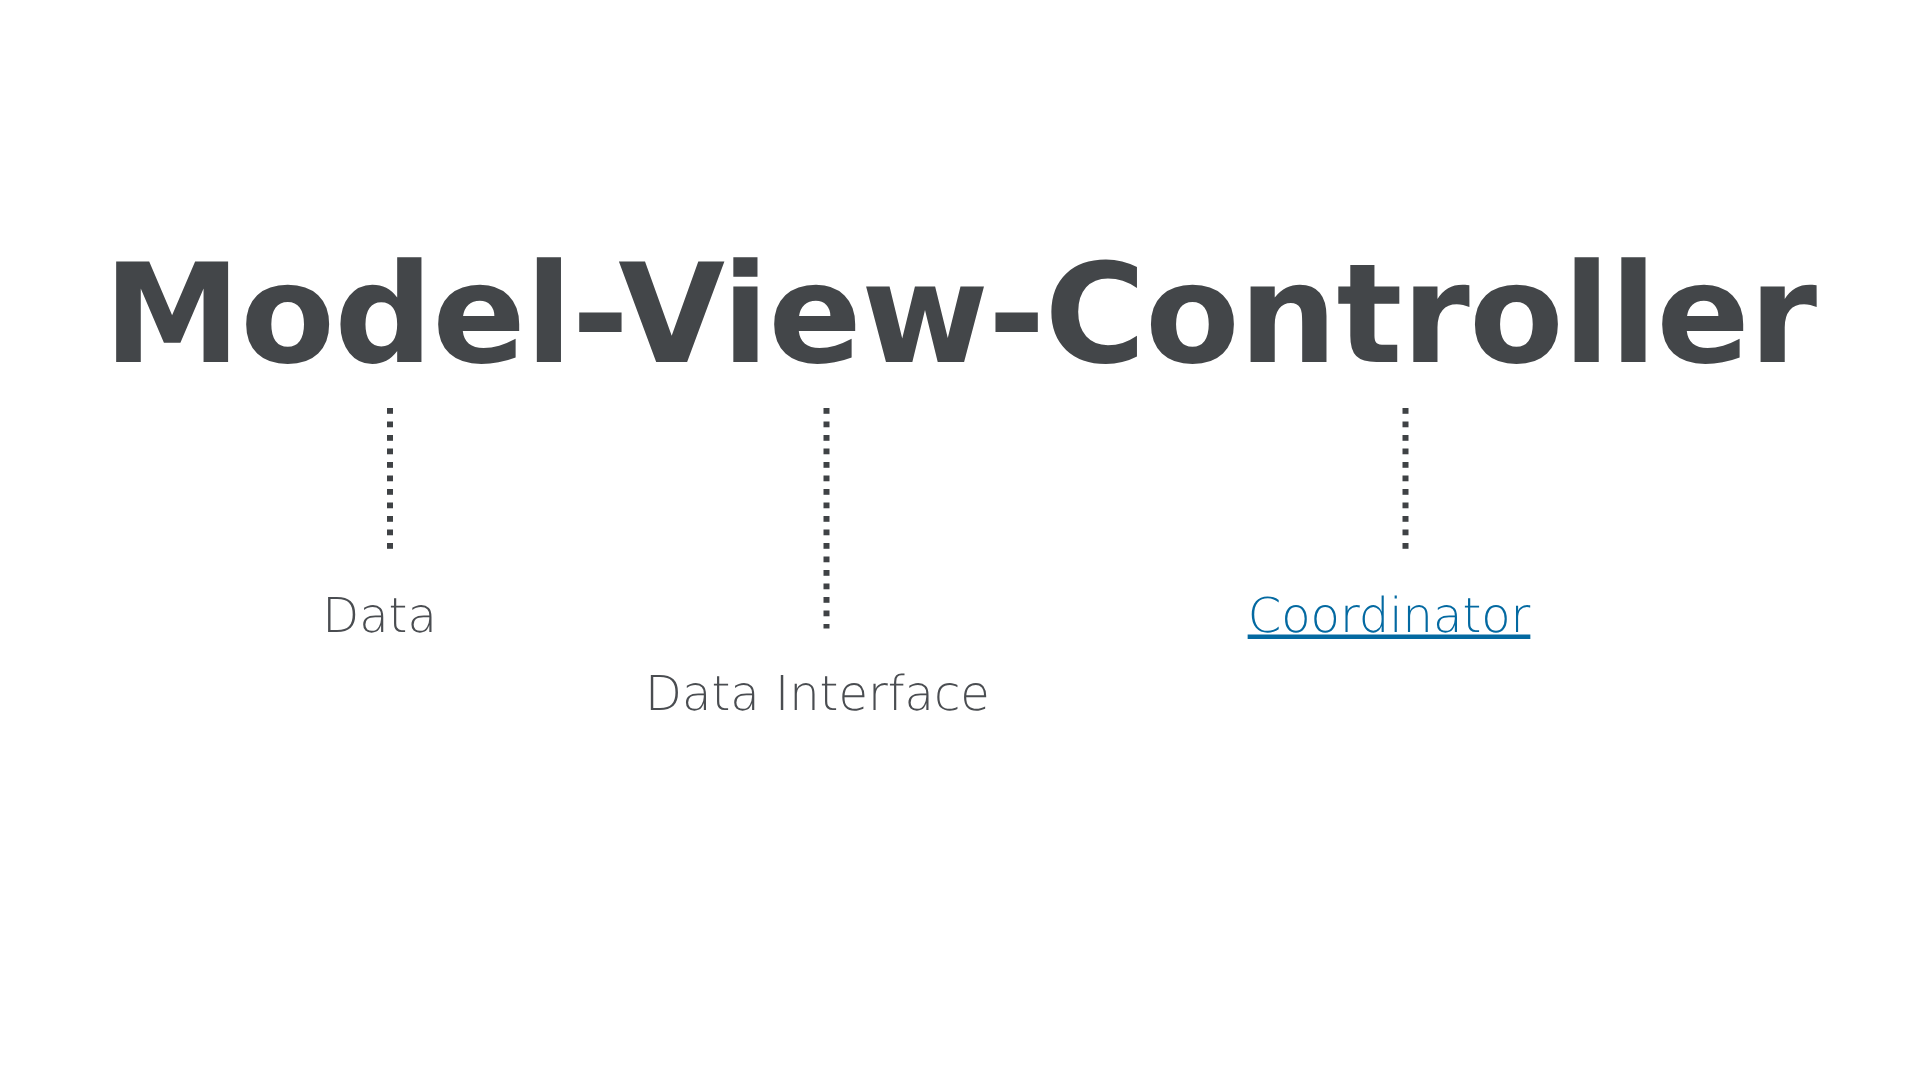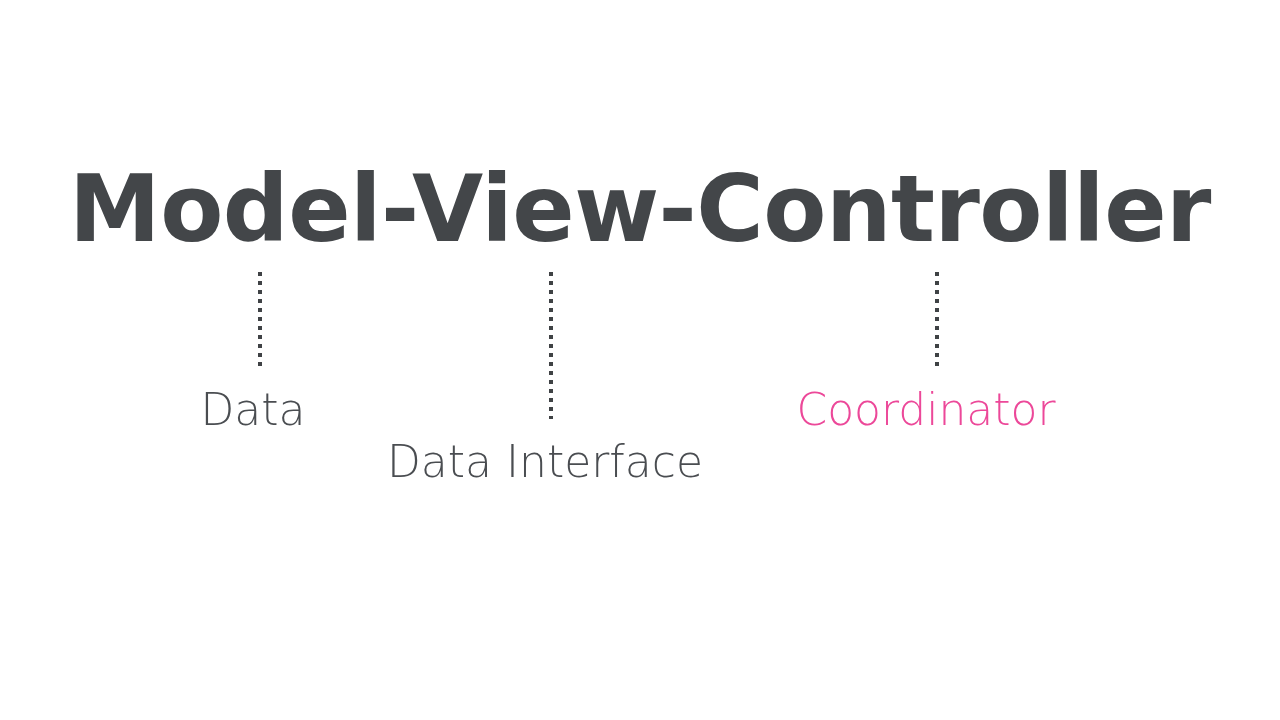--- a/index.html
+++ b/index.html
@@ -54,21 +54,21 @@
   }
 
   .connector-model      { left: 258px; top: 272px; height: 94px; }
   .connector-view       { left: 549px; top: 272px; height: 147px; }
   .connector-controller { left: 935px; top: 272px; height: 94px; }
 
   
   .label {
     position: absolute;
     font-family: "DejaVu Sans", sans-serif;
-    font-size: 44px;
+    font-size: 32px;
     font-weight: 300;
     line-height: 48px;
     color: #4a4d51;
     white-space: nowrap;
     text-align: center;
     transform: translateX(-50%);
   }
 
   .label-data      { left: 253px; top: 386px; }
   .label-ui        { left: 545px; top: 438px; }
@@ -84,15 +84,15 @@
   <div class="connector connector-model" style="background-image: linear-gradient(rgb(63, 66, 69) 0px, rgb(63, 66, 69) 4px, rgba(255, 255, 255, 0) 4px, rgba(255, 255, 255, 0) 9px);"></div>
 
   <div class="connector connector-view" style="background-image: linear-gradient(rgb(63, 66, 69) 0px, rgb(63, 66, 69) 4px, rgba(255, 255, 255, 0) 4px, rgba(255, 255, 255, 0) 9px);"></div>
 
   <div class="connector connector-controller" style="background-image: linear-gradient(rgb(63, 66, 69) 0px, rgb(63, 66, 69) 4px, rgba(255, 255, 255, 0) 4px, rgba(255, 255, 255, 0) 9px);"></div>
 
   <div class="label label-data" style="color: rgb(74, 77, 81);">Data</div>
 
   <div class="label label-ui" style="color: rgb(74, 77, 81);">Data Interface</div>
 
-  <div class="label label-coord" style="color: #ec4899;">Coordinator</div>
+  <div class="label label-coord" style="color: #0369a1; text-decoration: underline;">Coordinator</div>
 
 </div>
 
 </body></html>

